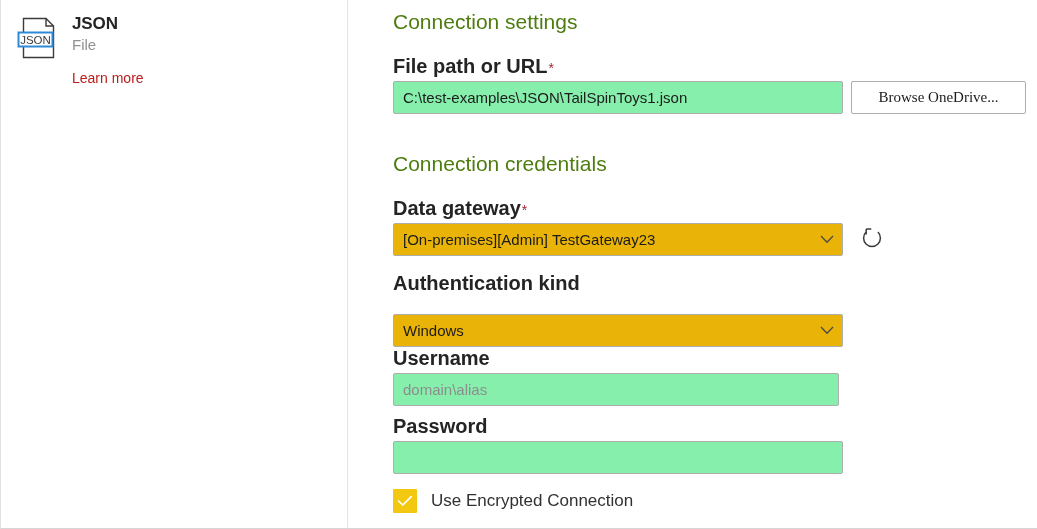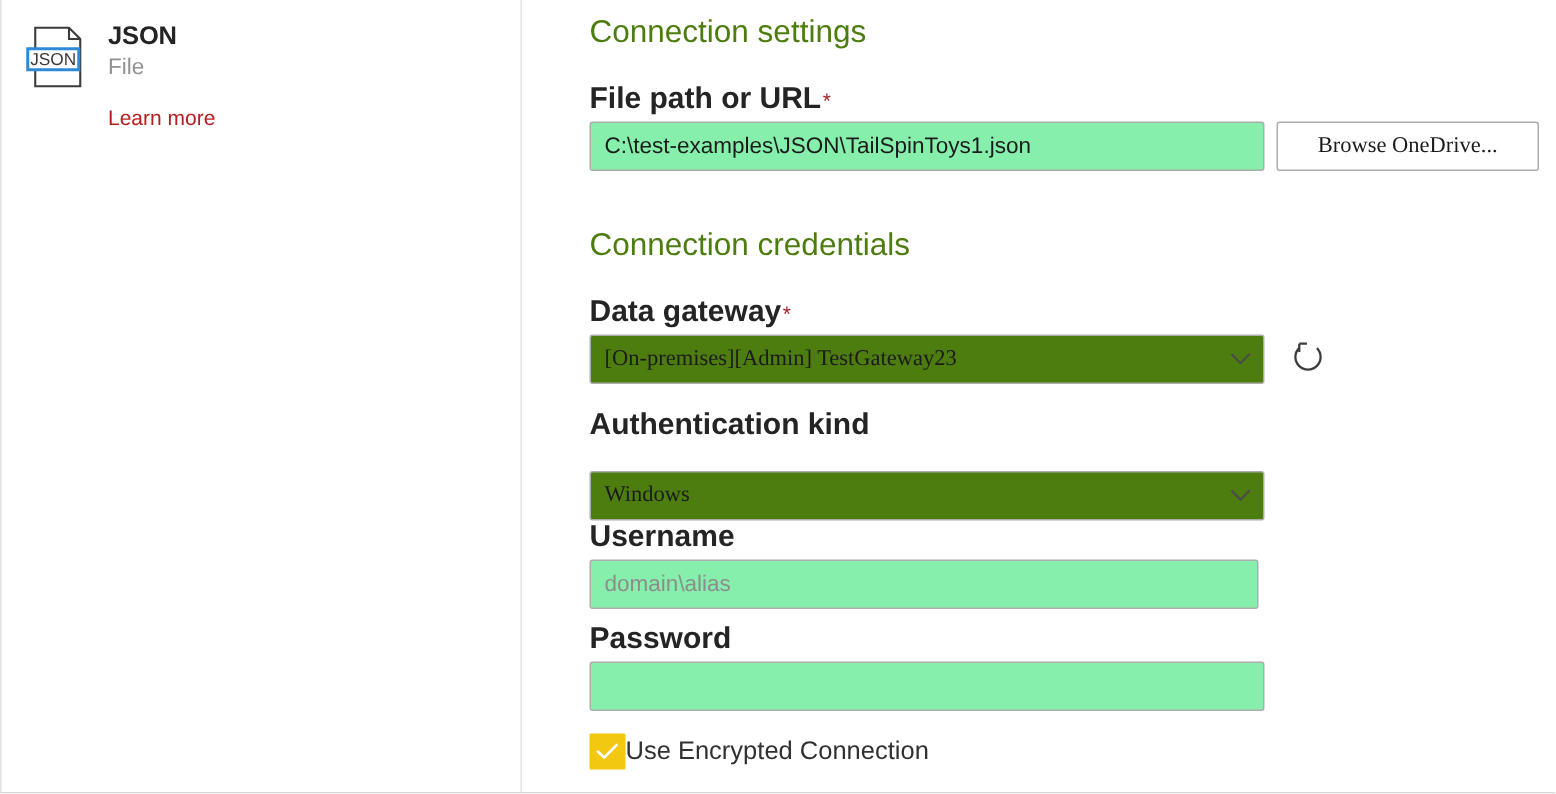--- a/index.html
+++ b/index.html
@@ -137,26 +137,25 @@
     white-space: nowrap;
     text-align: center;
     line-height: 31px;
   }
 
   .combo {
     position: relative;
     box-sizing: border-box;
     height: 33px;
     border: 1px solid #adadad;
-    background: #4d7c0f;
+    background: #eab308;
     border-radius: 2px;
     cursor: pointer;
     display: flex;
     align-items: center;
-    font-family: Liberation Serif, serif;
   }
   .combo-value {
     font-size: 15px;
     color: #1b1b1b;
     padding-left: 9px;
     flex: 1 1 auto;
     white-space: nowrap;
     overflow: hidden;
   }
   .chevron {
@@ -190,20 +189,21 @@
     flex: 0 0 24px;
     background: #f2c811;
     display: flex;
     align-items: center;
     justify-content: center;
     border-radius: 1px;
   }
   .checkbox-label {
     font-size: 17px;
     color: #323130;
+    margin-left: 14px;
     line-height: 22px;
   }
 
   
   .row { position: absolute; }
 </style>
 </head>
 <body>
 
 <div class="window">

